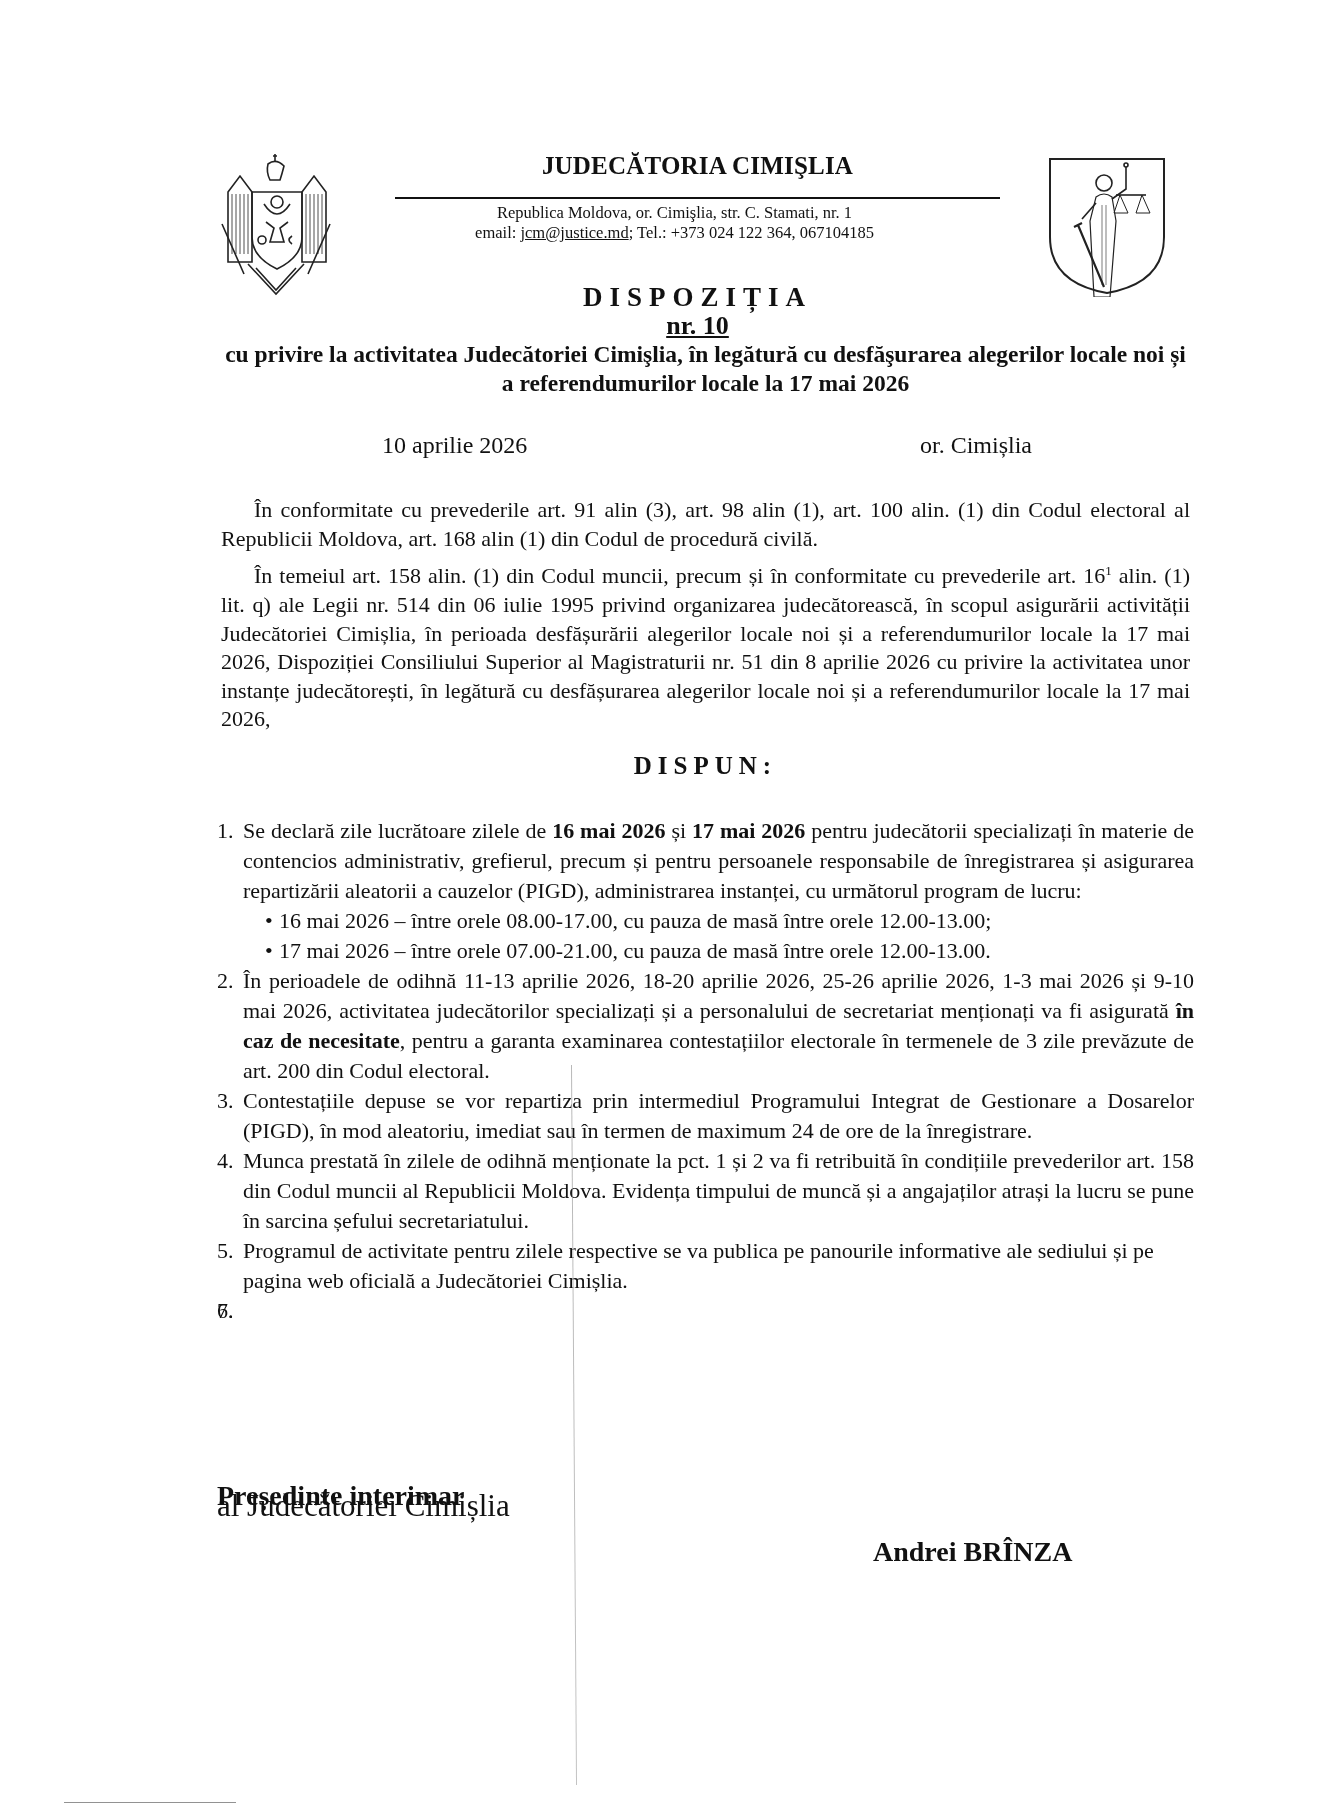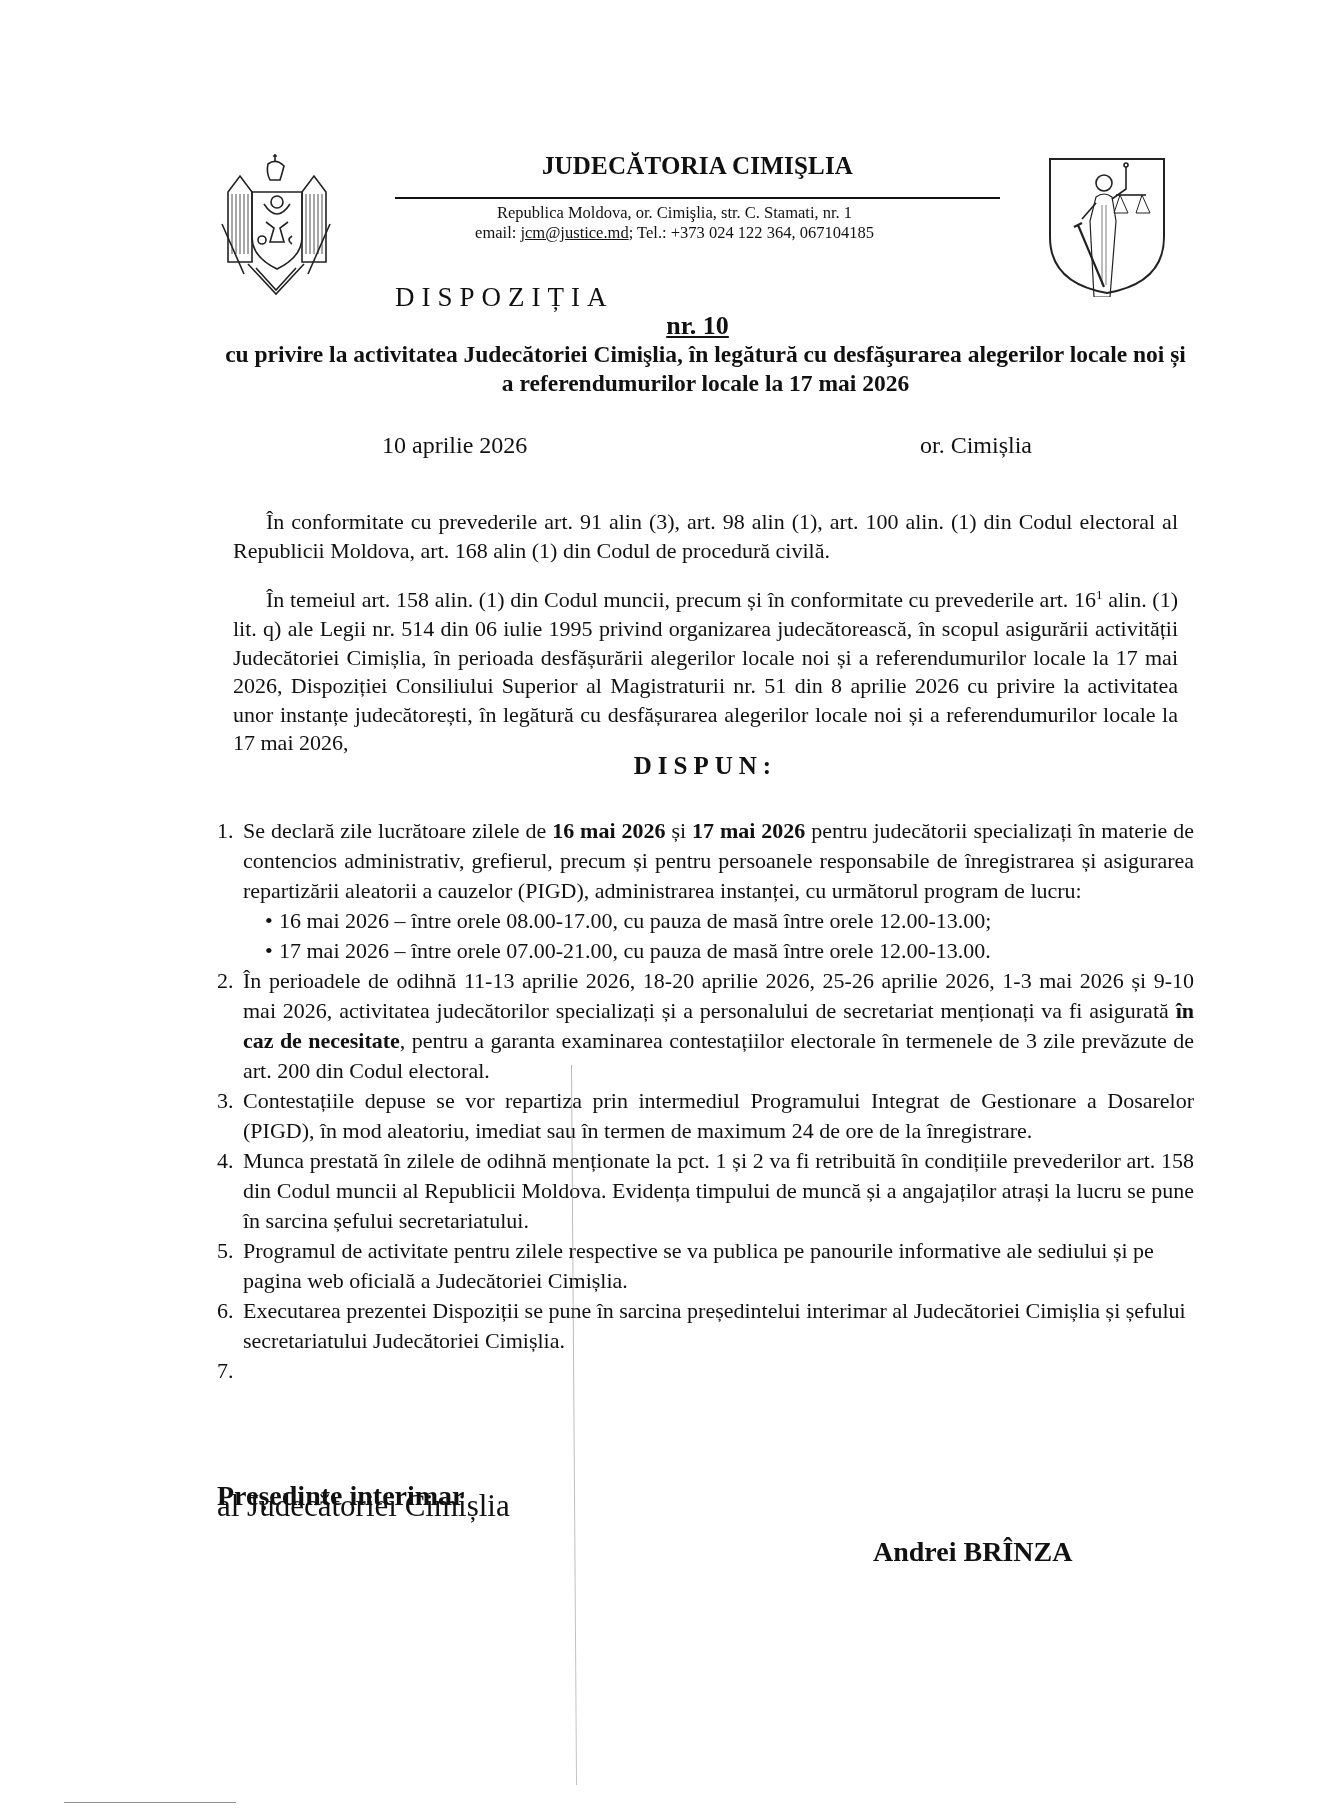--- a/index.html
+++ b/index.html
@@ -9,31 +9,31 @@
   .emblem-left { left: 218px; top: 152px; width: 118px; height: 146px; }
   .emblem-right { left: 1046px; top: 155px; width: 122px; height: 142px; }
   .court-title { left: 395px; top: 152px; width: 605px; text-align: center;
                  font-size: 25px; font-weight: bold; letter-spacing: 0.2px; }
   .header-rule { left: 395px; top: 197px; width: 605px; height: 0;
                  border-top: 2px solid #111; }
   .addr { left: 372px; width: 605px; text-align: center; font-size: 16.5px; }
   .addr1 { top: 203px; }
   .addr2 { top: 223px; }
   .addr2 .email { text-decoration: underline; }
-  .doc-title { left: 395px; top: 282px; width: 605px; text-align: left;
-               font-size: 27px; font-weight: normal; letter-spacing: 7px; }
+  .doc-title { left: 395px; top: 282px; width: 605px; text-align: center;
+               font-size: 27px; font-weight: bold; letter-spacing: 7px; }
   .doc-number { left: 395px; top: 311px; width: 605px; text-align: center;
                 font-size: 26px; font-weight: bold; text-decoration: underline; }
   .doc-subject { left: 217px; top: 340px; width: 977px; text-align: center;
                  font-size: 23.5px; font-weight: bold; line-height: 29px; }
   .doc-date { left: 382px; top: 432px; font-size: 24px; }
   .doc-place { left: 920px; top: 432px; font-size: 24px; }
   .preamble { left: 217px; top: 492px; width: 977px; font-size: 22px;
               line-height: 28.6px; text-align: justify; }
-  .preamble p { margin: 16px; text-indent: 33px; }
+  .preamble p { margin: 4px; text-indent: 33px; }
   .dispun { left: 217px; top: 752px; width: 977px; text-align: center;
             font-size: 25px; font-weight: bold; letter-spacing: 6px; }
   .orders { left: 217px; top: 816px; width: 977px; font-size: 22px;
             line-height: 30px; text-align: justify; margin: 0; padding: 0;
             list-style: none; }
   .orders li { position: relative; padding-left: 26px; }
   .orders li .num { position: absolute; left: 0; top: 0; }
   .bullets { margin: 0; padding: 0; list-style: none; }
   .bullets li { padding-left: 36px; position: relative; }
   .bullets li::before { content: "\2022"; position: absolute; left: 22px; top: 0; font-size: 22px; }
@@ -125,21 +125,20 @@
   <li>
     <span class="num">4.</span>
     <span>Munca prestată în zilele de odihnă menționate la pct. 1 și 2 va fi retribuită în condițiile prevederilor art. 158 din Codul muncii al Republicii Moldova. Evidența timpului de muncă și a angajaților atrași la lucru se pune în sarcina șefului secretariatului.</span>
   </li>
   <li style="text-align:left;">
     <span class="num">5.</span>
     <span>Programul de activitate pentru zilele respective se va publica pe panourile informative ale sediului și pe pagina web oficială a Judecătoriei Cimișlia.</span>
   </li>
   <li style="text-align:left;">
     <span class="num">6.</span>
-    <span>Executarea prezentei Dispoziții se pune în sarcina președintelui interimar al Judecătoriei Cimișlia și șefului secretariatului Judecătoriei Cimișlia.</span>
   </li>
   <li style="text-align:left; white-space:nowrap;">
     <span class="num">7.</span>
   </li>
 </ol>
 
 <div class="abs sign-role1">Președinte interimar</div>
 <div class="abs sign-role2">al Judecătoriei Cimișlia</div>
 <div class="abs sign-name">Andrei BRÎNZA</div>
 

